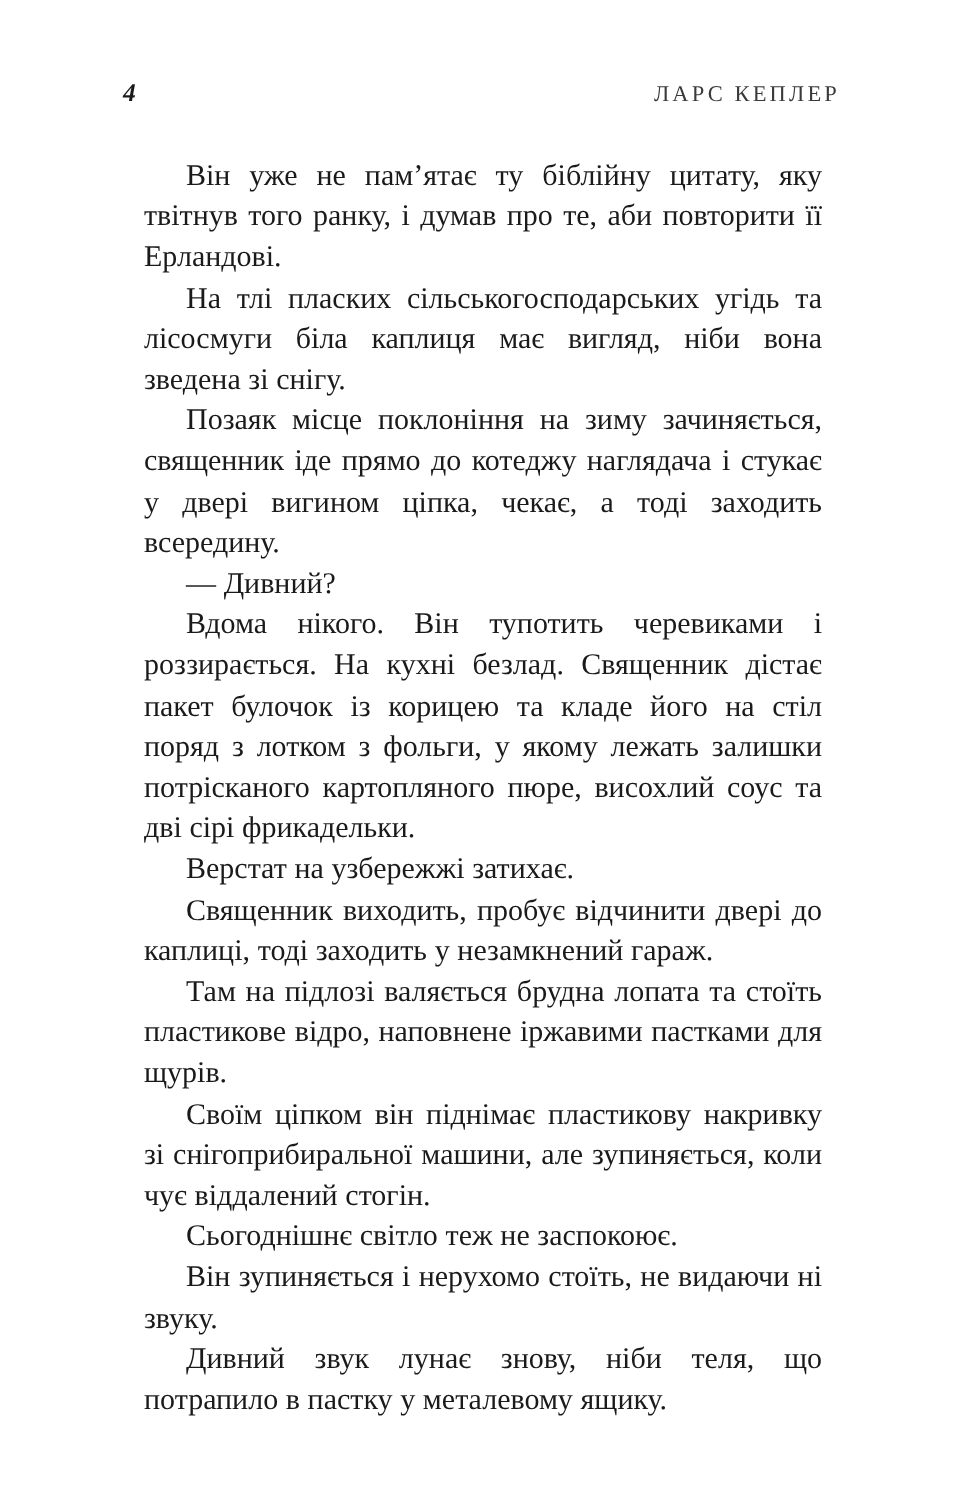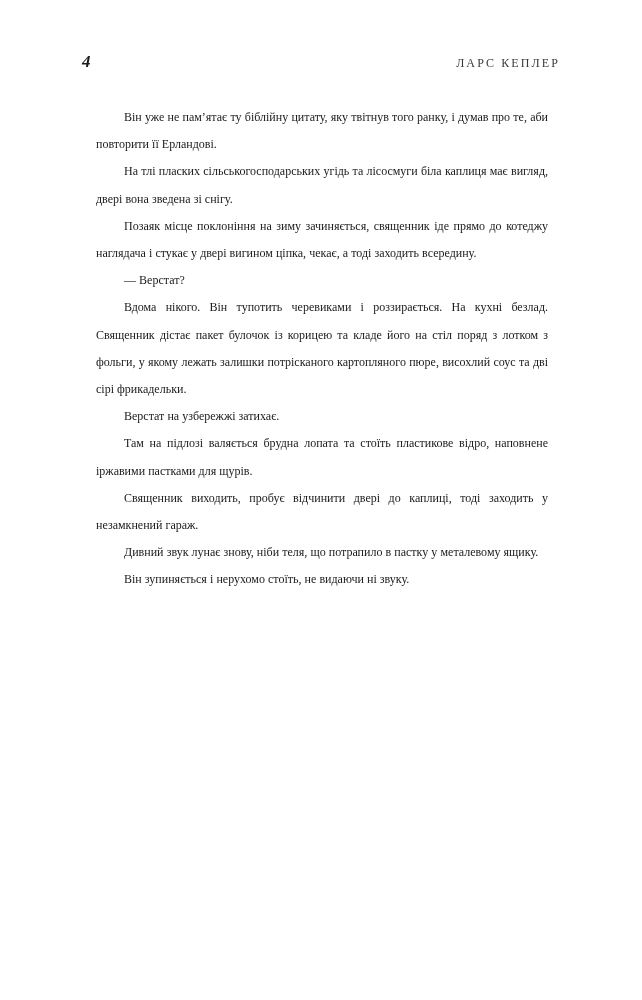--- a/index.html
+++ b/index.html
@@ -35,35 +35,35 @@
   .folio {
     font-family: "Liberation Serif", "DejaVu Serif", serif;
     font-weight: bold;
     font-style: italic;
     font-size: 17px;
     color: #1a1a1a;
     letter-spacing: 0.2px;
   }
   .author-name {
     font-family: "Liberation Serif", "DejaVu Serif", serif;
-    font-size: 12px;
+    font-size: 15px;
     letter-spacing: 2.1px;
     color: #3a3a3a;
     text-transform: uppercase;
     white-space: nowrap;
   }
   .text-block {
     position: absolute;
     top: 104px;
     left: 96px;
     width: 452px;
   }
   .text-block p {
     margin: 0;
-    font-size: 12px;
+    font-size: 20px;
     line-height: 27.2px;
     text-align: justify;
     text-indent: 28px;
     hyphens: manual;
     word-spacing: 0.1px;
   }
   .text-block p.dialogue {
     text-indent: 28px;
   }
 </style>
@@ -72,24 +72,26 @@
 
 <div class="page">
 
   <div class="running-head">
     <div class="folio">4</div>
     <div class="author-name">ЛАРС КЕПЛЕР</div>
   </div>
 
   <div class="text-block">
     <p>Він уже не пам’ятає ту біблійну цитату, яку твітнув того ранку, і думав про те, аби повторити її Ерландові.</p>
-    <p>На тлі пласких сільськогосподарських угідь та лісосмуги біла каплиця має вигляд, двері вона зведена зі снігу.</p>
+    <p>На тлі пласких сільськогосподарських угідь та лісосмуги біла каплиця має вигляд, ніби вона зведена зі снігу.</p>
     <p>Позаяк місце поклоніння на зиму зачиняється, священник іде прямо до котеджу наглядача і стукає у двері вигином ціпка, чекає, а тоді заходить всередину.</p>
-    <p class="dialogue">— Верстат?</p>
+    <p class="dialogue">— Дивний?</p>
     <p>Вдома нікого. Він тупотить черевиками і роззирається. На кухні безлад. Священник дістає пакет булочок із корицею та кладе його на стіл поряд з лотком з фольги, у якому лежать залишки потріс­каного картопляного пюре, висохлий соус та дві сірі фрикадельки.</p>
     <p>Верстат на узбережжі затихає.</p>
+    <p>Священник виходить, пробує відчинити двері до каплиці, тоді заходить у незамкнений гараж.</p>
     <p>Там на підлозі валяється брудна лопата та стоїть пластикове відро, наповнене іржавими пастками для щурів.</p>
-    <p>Священник виходить, пробує відчинити двері до каплиці, тоді заходить у незамкнений гараж.</p>
+    <p>Своїм ціпком він піднімає пластикову накривку зі снігоприбиральної машини, але зупиняється, коли чує віддалений стогін.</p>
+    <p>Сьогоднішнє світло теж не заспокоює.</p>
+    <p>Він зупиняється і нерухомо стоїть, не видаючи ні звуку.</p>
     <p>Дивний звук лунає знову, ніби теля, що потрапило в пастку у металевому ящику.</p>
-    <p>Він зупиняється і нерухомо стоїть, не видаючи ні звуку.</p>
   </div>
 
 </div>
 
 </body></html>

